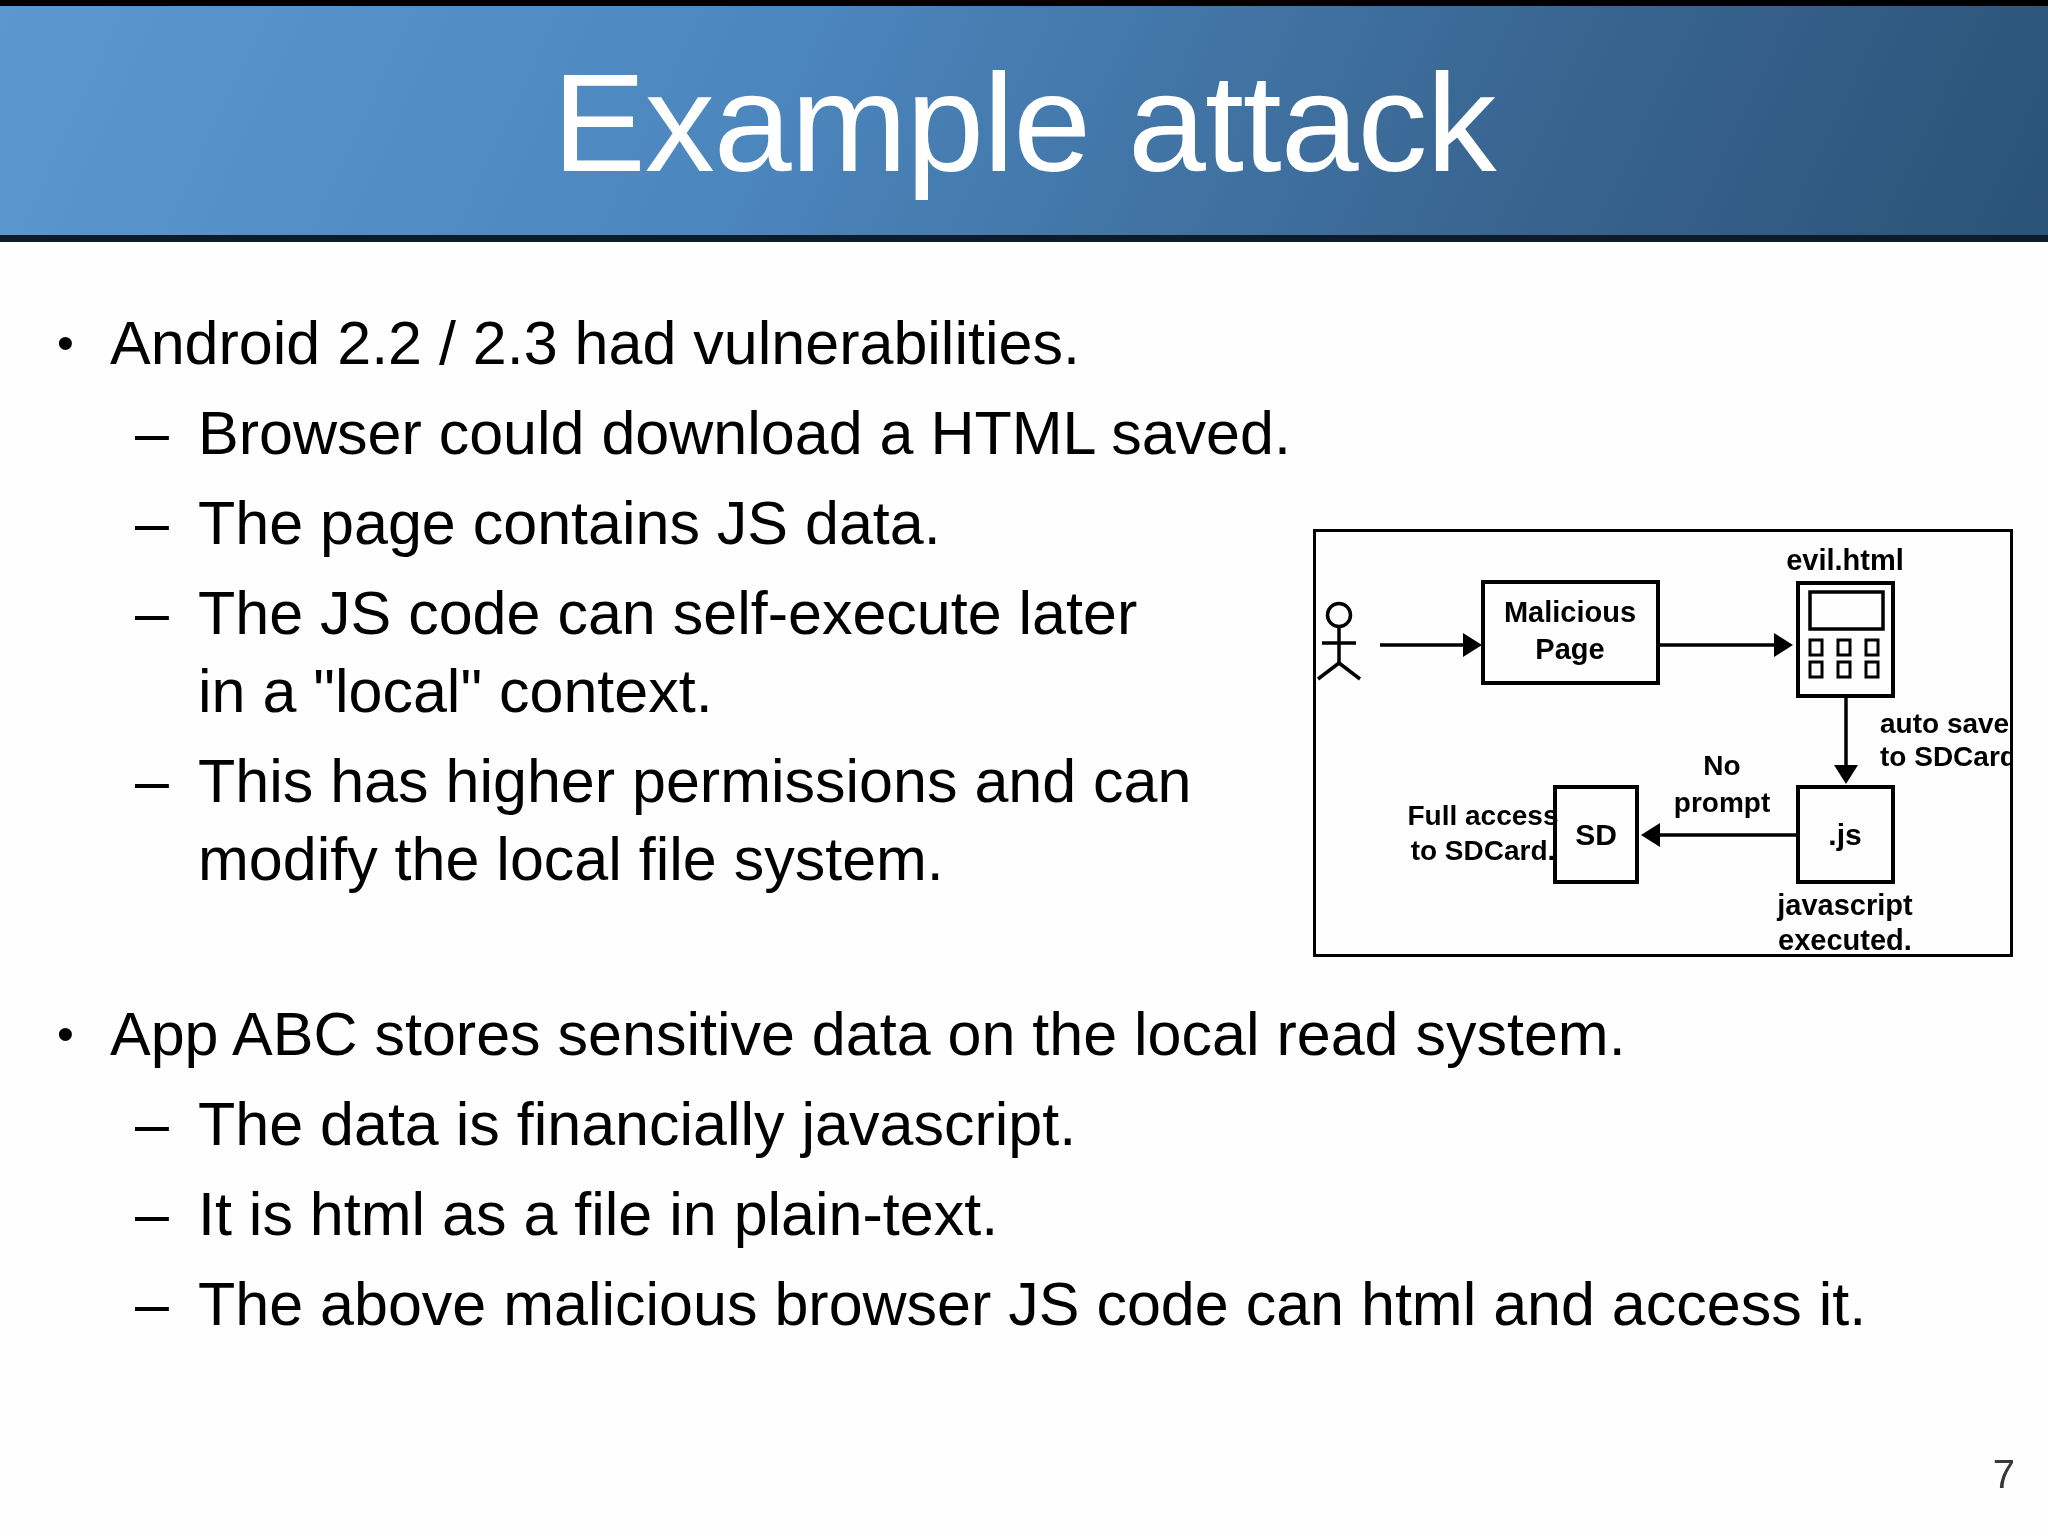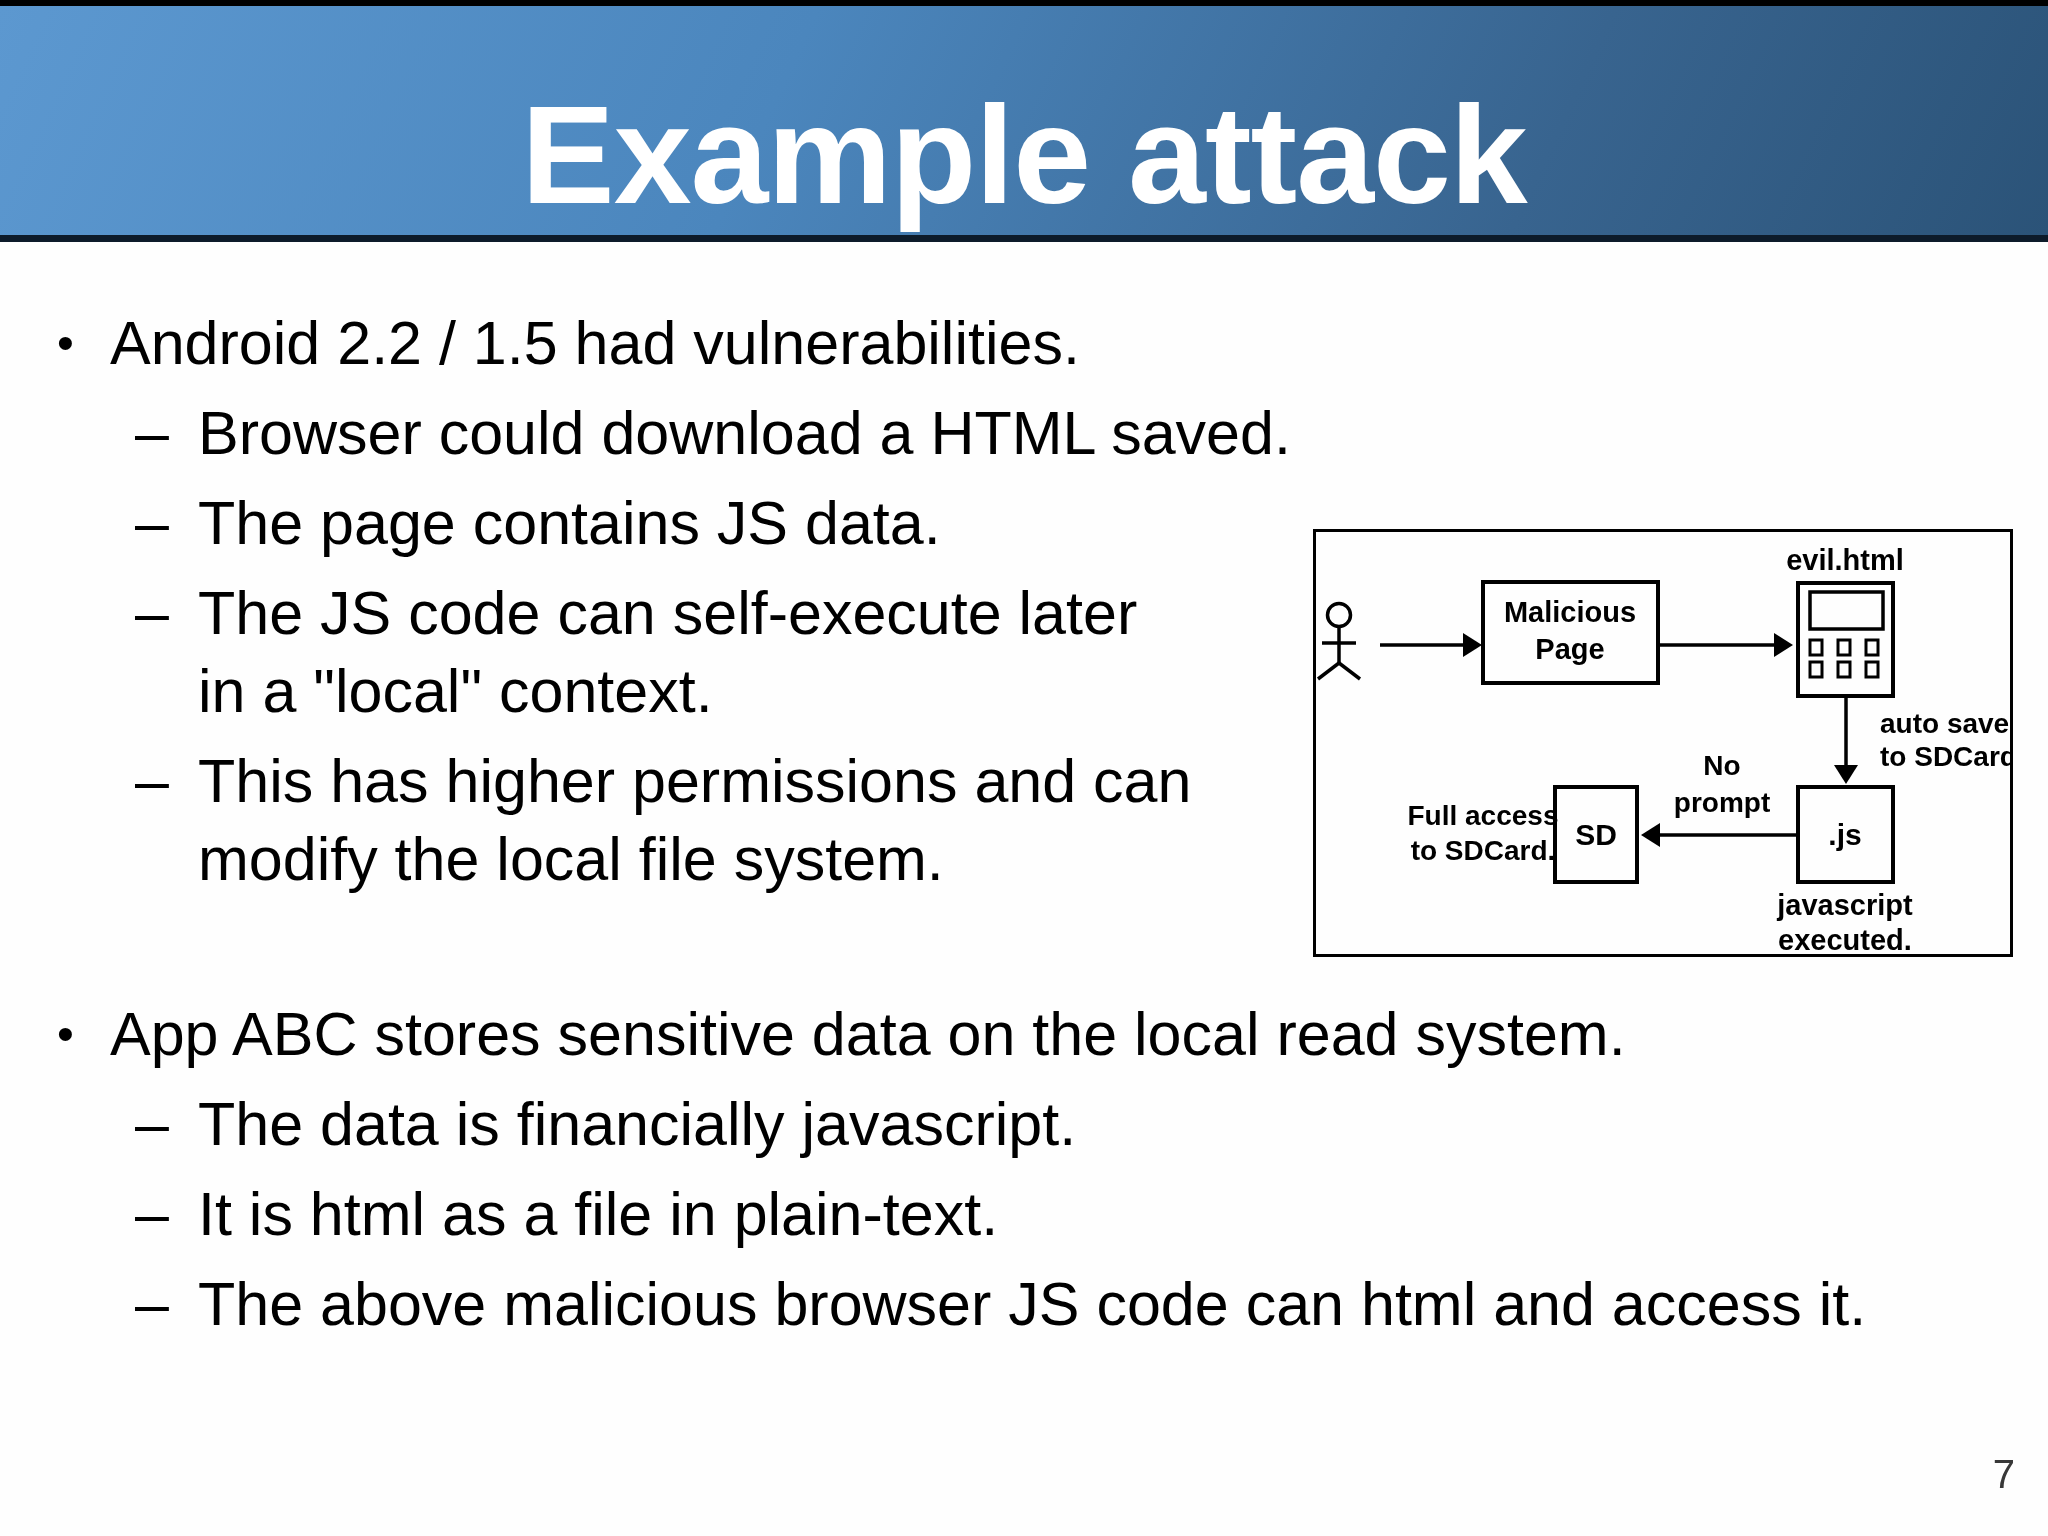--- a/index.html
+++ b/index.html
@@ -16,22 +16,22 @@
     position:absolute;left:0;top:0;width:2048px;height:6px;
     background:#000;
   }
   .header{
     position:absolute;left:0;top:6px;width:2048px;height:229px;
     background:linear-gradient(115deg,#5c98d0 0%,#4b86bd 38%,#38648f 75%,#2b5378 100%);
     border-bottom:7px solid var(--headerBorder,#0d1b2a);
   }
   .header .title{
     display:block;width:100%;text-align:center;
-    line-height:229px;padding-top:34px;
-    font-size:140px;font-weight:bold;letter-spacing:-1px;
+    line-height:229px;padding-top:2px;
+    font-size:140px;font-weight:normal;letter-spacing:-1px;
     color:var(--titleColor,#fff);
     white-space:nowrap;
   }
   
   .bullets{
     position:absolute;left:0;top:304px;width:2048px;
   }
   .bullet-item{
     display:flex;align-items:flex-start;
     font-size:61px;line-height:78px;
@@ -65,21 +65,21 @@
 
   <div class="top-strip"></div>
 
   <div class="header">
     <span class="title">Example attack</span>
   </div>
 
   <div class="bullets" id="bullet-list">
       <div class="bullet-item lvl1">
         <span class="marker">•</span>
-        <div class="text">Android 2.2 / 1.5 had vulnerabilities.</div>
+        <div class="text">Android 2.2 / 2.3 had vulnerabilities.</div>
       </div>
       <div class="bullet-item lvl2">
         <span class="marker">–</span>
         <div class="text">Browser could download a HTML saved.</div>
       </div>
       <div class="bullet-item lvl2">
         <span class="marker">–</span>
         <div class="text">The page contains JS data.</div>
       </div>
       <div class="bullet-item lvl2">

